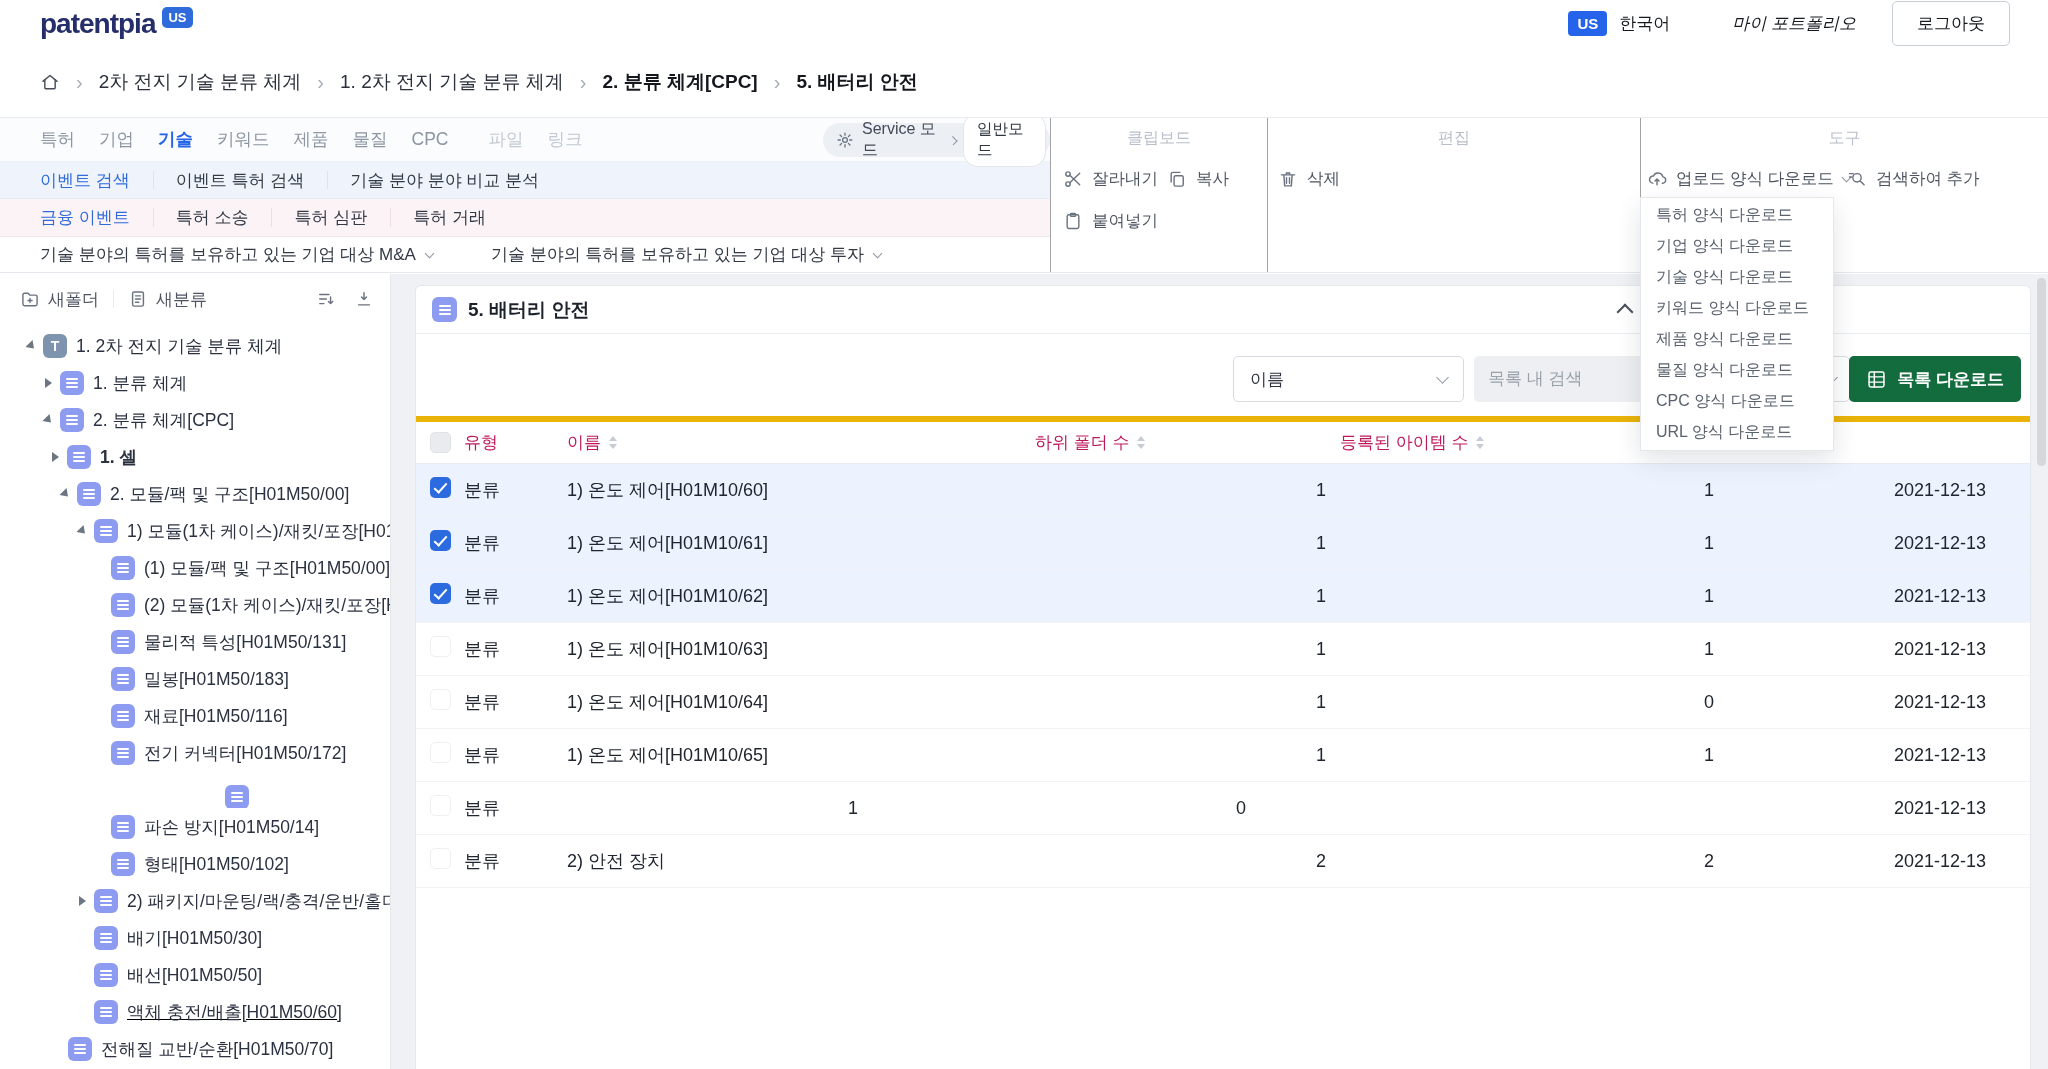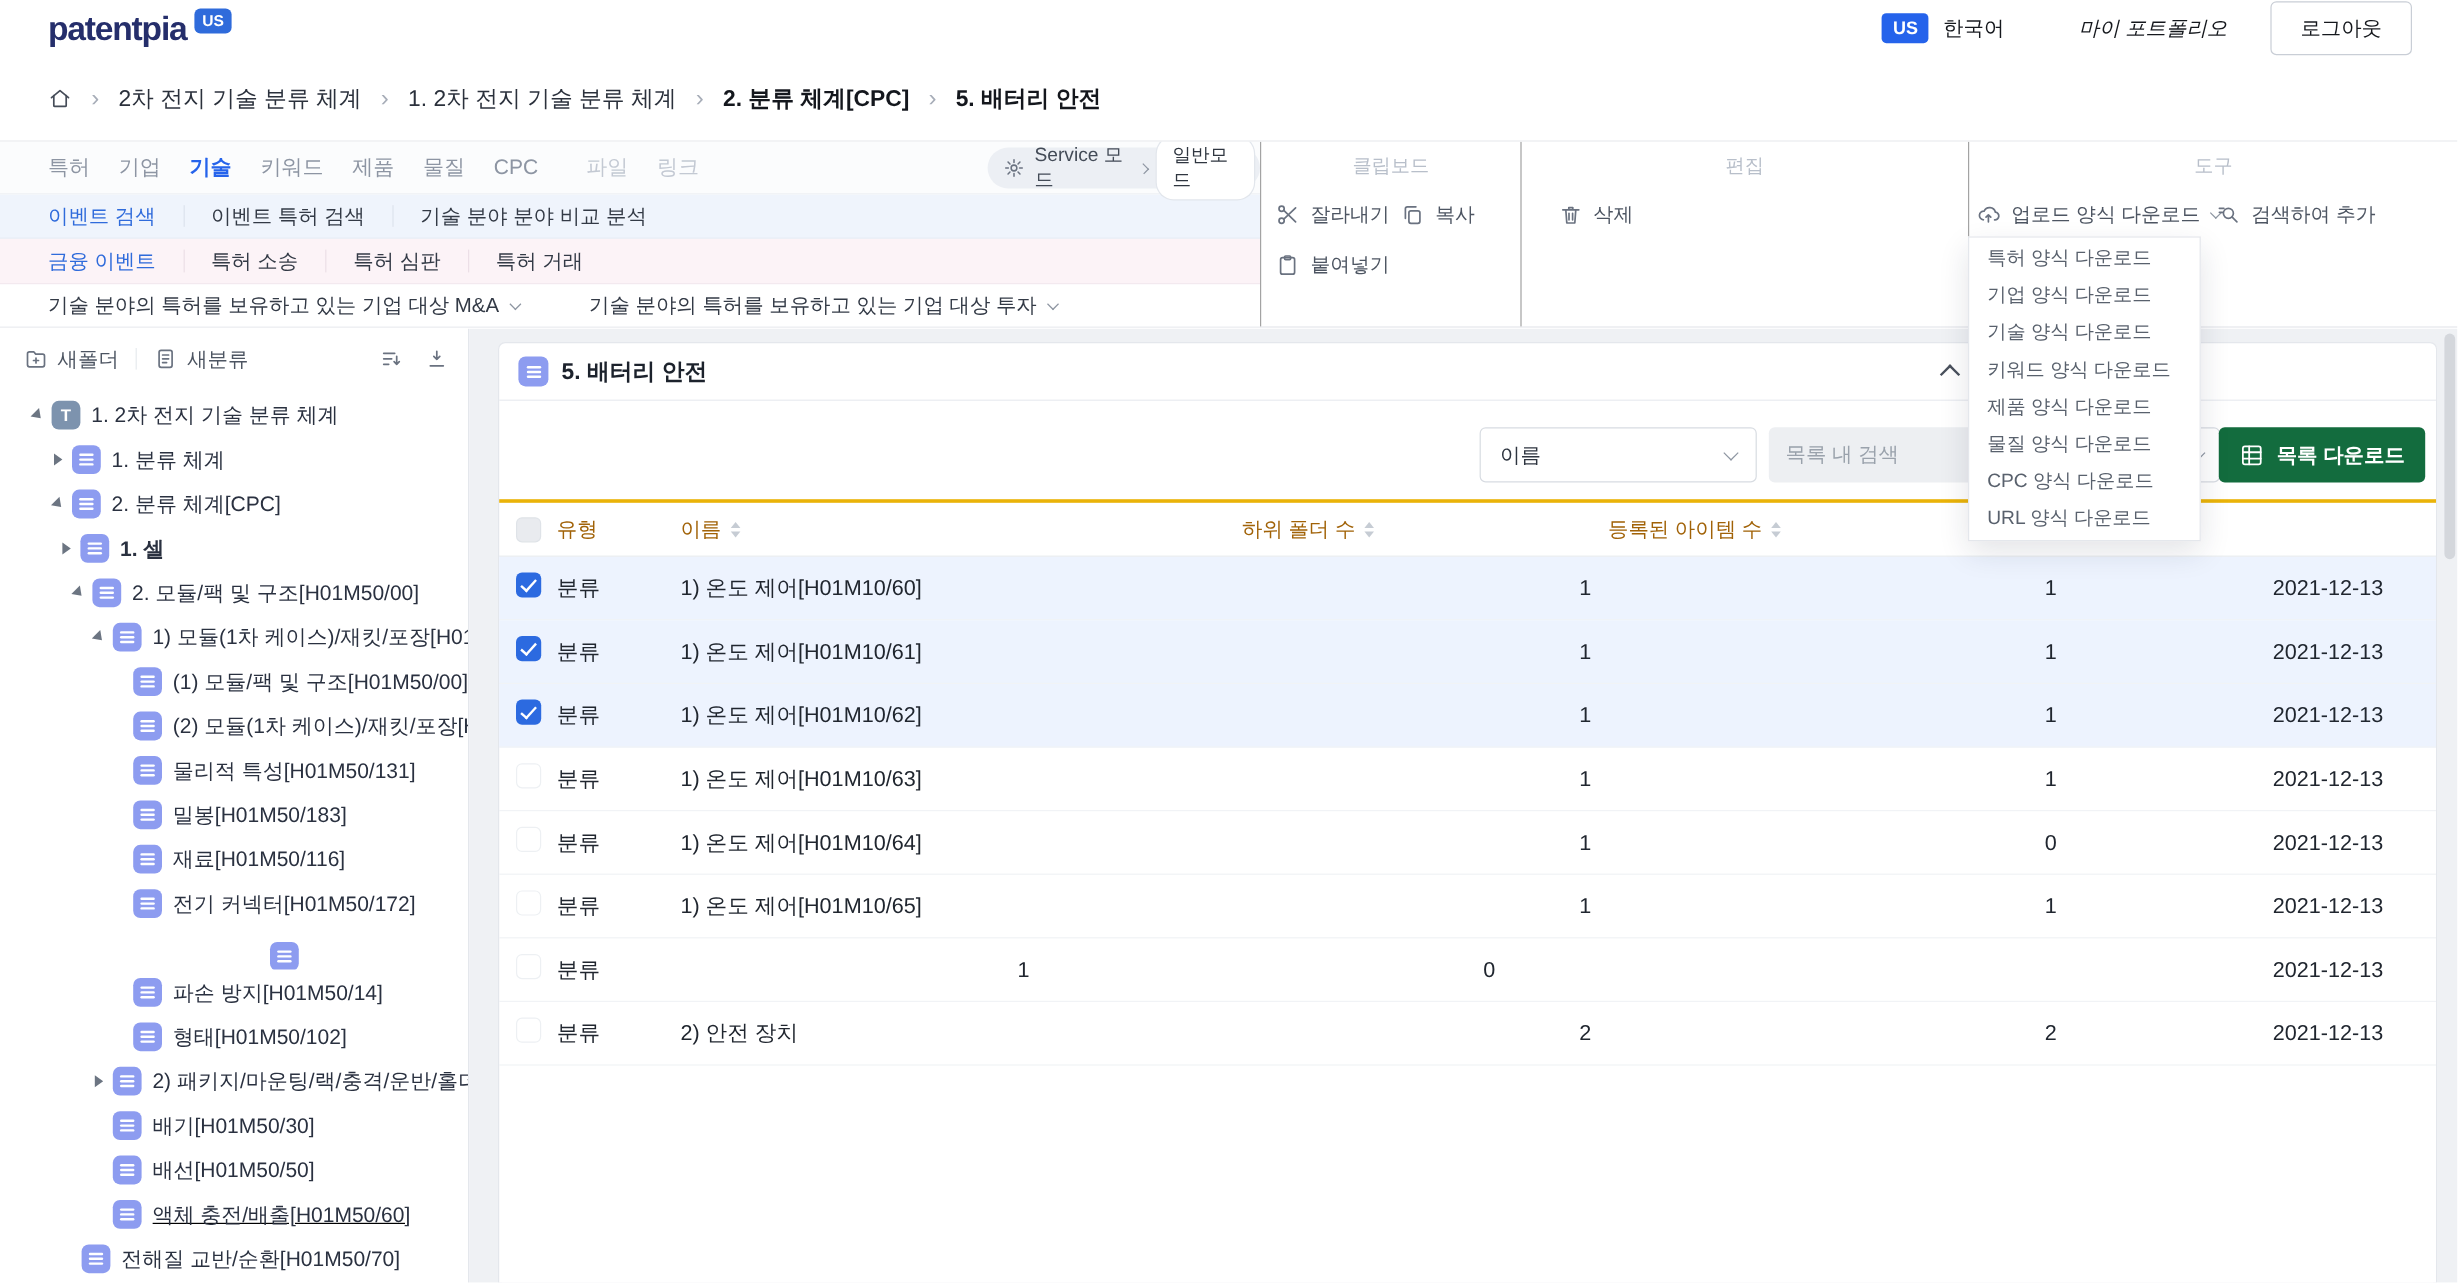--- a/index.html
+++ b/index.html
@@ -87,21 +87,21 @@
 
   .filter-row { position:relative; height:46px; margin-top:22px; }
   .sel-name { position:absolute; left:817px; width:231px; height:46px; border:1px solid #d8dce2; border-radius:5px; background:#fff; display:flex; align-items:center; padding:0 16px; font-size:17px; color:#2e3540; cursor:pointer; }
   .sel-name .chev-d { margin-left:auto; }
   .search-input { position:absolute; left:1058px; width:172px; height:46px; background:#edeff2; border:none; border-radius:5px; padding:0 14px; font-size:17px; color:#6b7280; font-family:inherit; }
   .search-input::placeholder { color:#9aa2ac; }
   .sel-ghost { position:absolute; left:1244px; width:190px; height:46px; border:1px solid #d8dce2; border-radius:5px; background:#fff; display:flex; align-items:center; justify-content:flex-end; padding-right:13px; cursor:pointer; }
   .btn-download { position:absolute; right:9px; top:0; height:46px; display:flex; align-items:center; gap:10px; background:#136c3e; color:#fff; border:none; border-radius:5px; padding:0 17px; font-size:17px; font-weight:600; cursor:pointer; font-family:inherit; }
 
   .table { margin-top:14px; }
-  .thead { display:flex; align-items:center; height:48px; border-top:3px solid #eab308; border-bottom:1px solid #e7eaee; font-size:17px; color:#a16207; }
+  .thead { display:flex; align-items:center; height:48px; border-top:6px solid #eab308; border-bottom:1px solid #e7eaee; font-size:17px; color:#be185d; }
   .thead > div { display:flex; align-items:center; }
   .trow { display:flex; align-items:center; height:53px; border-bottom:1px solid #f1f3f6; font-size:18px; color:#20262f; cursor:pointer; }
   .trow.sel { background:#edf3fe; }
   .c-check { flex:0 0 48px; padding-left:14px; }
   .c-type  { flex:0 0 103px; }
   .c-name  { flex:0 0 468px; }
   .c-sub   { flex:0 0 305px; }
   .c-reg   { flex:0 0 388px; }
   .c-date  { flex:1 1 auto; }
   .trow .c-sub, .trow .c-reg { display:block; text-align:right; padding-right:14px; }
@@ -243,21 +243,21 @@
           <svg class="ico" viewBox="0 0 24 24">
               <rect x="5" y="4.5" width="14" height="16.5" rx="2"></rect>
               <rect x="9" y="2.8" width="6" height="3.6" rx="1"></rect>
             </svg>
           <span>붙여넣기</span>
         </div>
       </div>
 
       <div class="panel panel-edit">
         <div class="panel-title">편집</div>
-        <div class="panel-item" style="left:31px; top:47px;">
+        <div class="panel-item" style="left:10px; top:47px;">
           <svg class="ico" viewBox="0 0 24 24">
               <path d="M4 7h16M10 7V4.8h4V7M7 7l1 13.2h8L17 7M10.2 10.5v6.5M13.8 10.5v6.5"></path>
             </svg>
           <span>삭제</span>
         </div>
       </div>
 
       <div class="panel panel-tools">
         <div class="panel-title">도구</div>
         <div class="panel-item" style="left:6px; top:47px;">

